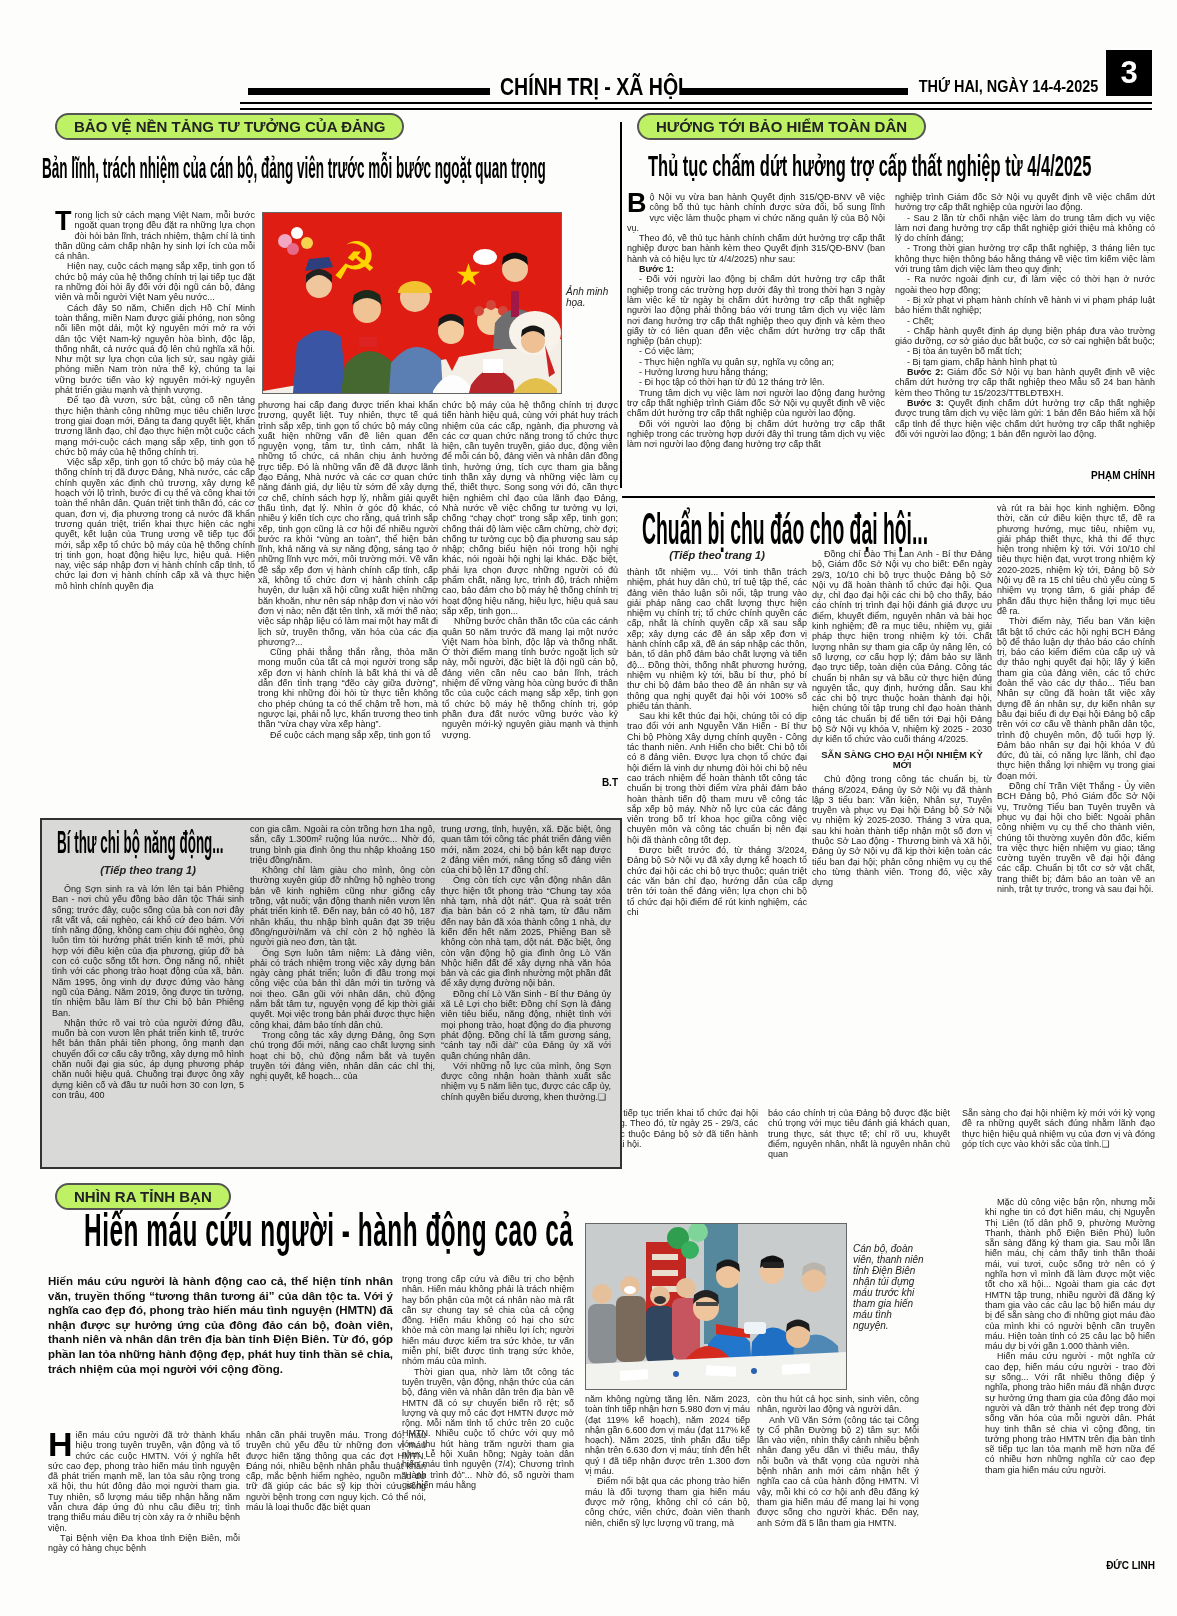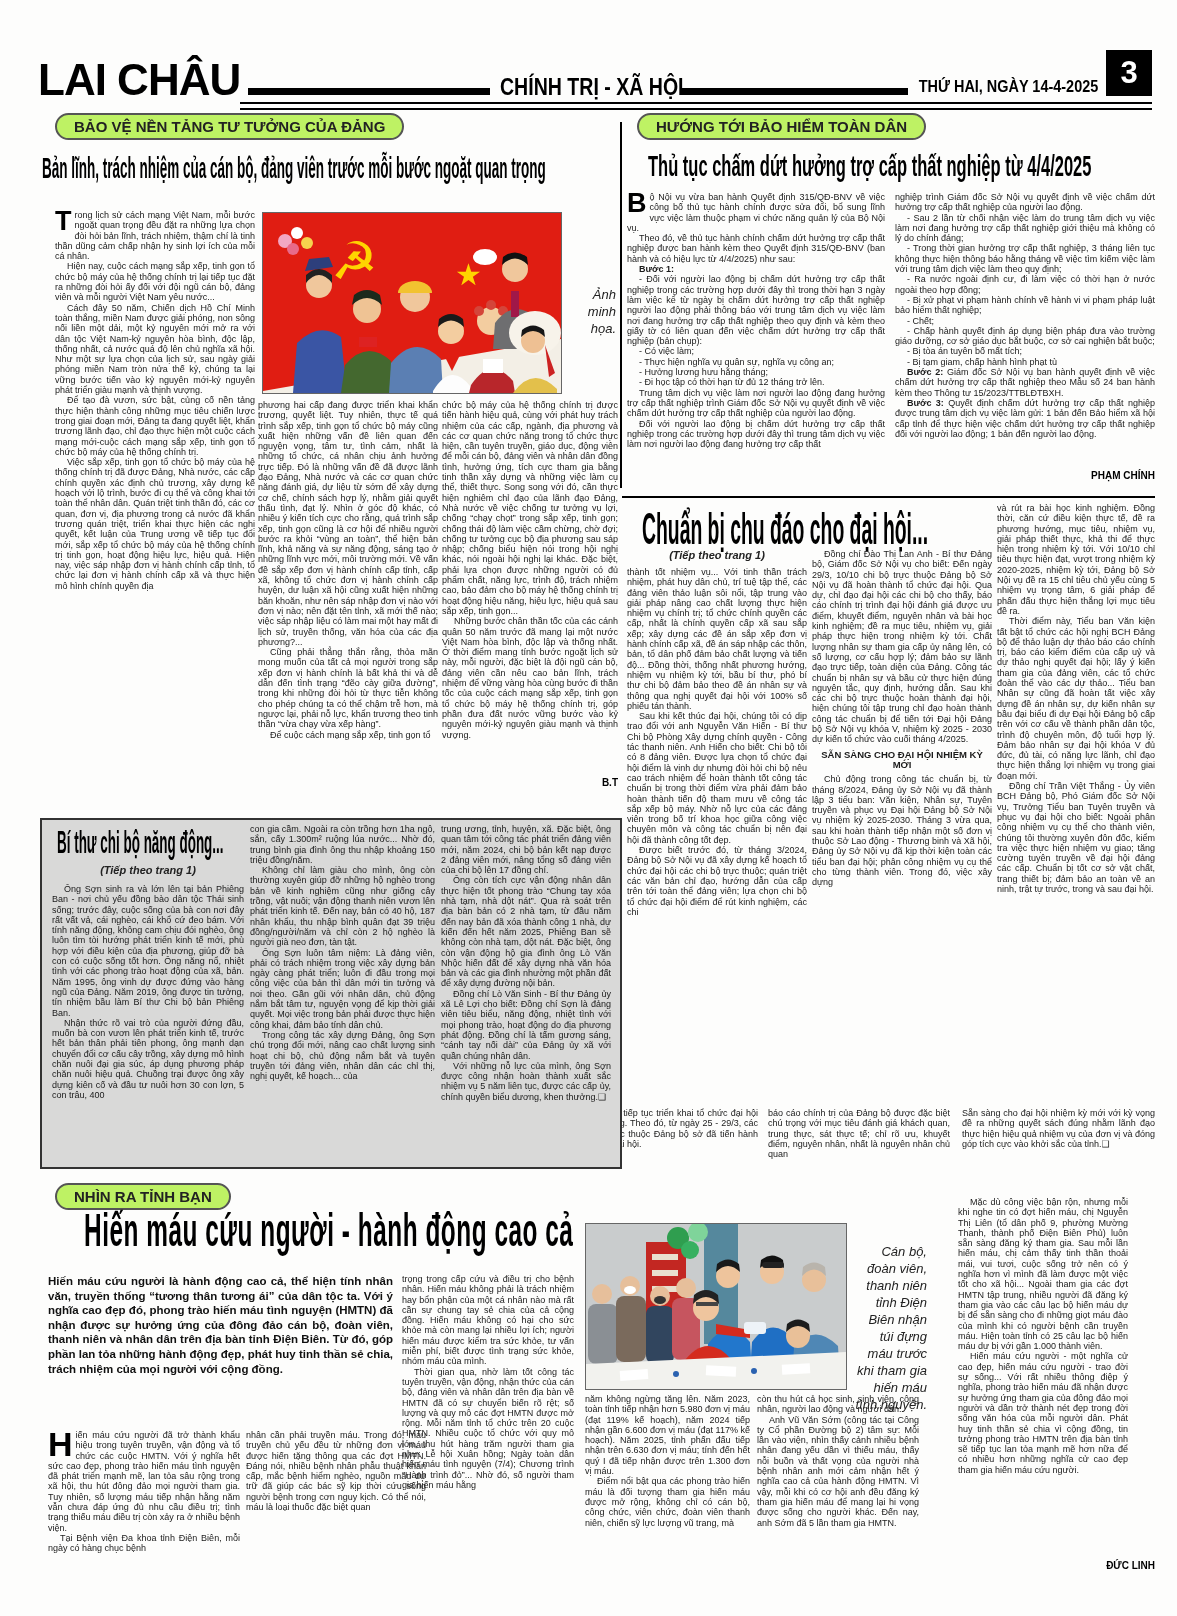--- a/index.html
+++ b/index.html
@@ -28,31 +28,30 @@
   .col{font-size:9px;line-height:10.3px;text-align:justify;overflow:hidden;color:#1a1a1a;}
   .col p{margin:0;text-indent:12px;}
   .col p.noind{text-indent:0;}
   .col p.bold{font-weight:bold;}
   .col p.subhead{font-weight:bold;text-align:center;text-indent:0;margin:5px 0 4px 0;font-size:9.5px;}
   .dropcap p:first-child{text-indent:0;}
   .dropcap p:first-child::first-letter{float:left;font-size:27px;line-height:21px;font-weight:bold;
         padding:1px 3px 0 0;color:#000;}
   .dropbig p:first-child::first-letter{font-size:34px;line-height:27px;}
   .byline{font-weight:bold;font-size:10px;text-align:right;color:#000;}
-  .caption{font-style:italic;font-size:13px;line-height:17px;color:#222;text-align:right;}
+  .caption{font-style:italic;font-size:10px;line-height:11px;color:#222;text-align:left;}
   .lead{font-weight:bold;font-size:11.5px;line-height:14.6px;text-align:justify;color:#111;}
   .graybox{position:absolute;background:#d9d9d8;border:2px solid #333;}
   .imgframe{position:absolute;border:1px solid #666;overflow:hidden;background:#ddd;}
 </style>
 </head>
 <body>
 
 <div class="page">
 
-  <div class="abs masthead" style="left:38px;top:55px;">LAI CHÂU</div>
   <div class="bar" style="left:248px;top:88px;width:242px;"></div>
   <div class="abs" style="left:500px;top:74px;">
     <span class="cond section-head" style="transform:scaleX(.85);">CHÍNH TRỊ - XÃ HỘI</span>
   </div>
   <div class="bar" style="left:682px;top:88px;width:226px;"></div>
   <div class="abs" style="right:79px;top:77px;text-align:right;">
     <span class="cond cond-r date-head" style="transform:scaleX(.85);">THỨ HAI, NGÀY 14-4-2025</span>
   </div>
   <div class="pagenum" style="left:1106px;top:50px;width:46px;height:46px;">3</div>
   <div class="dblrule" style="left:240px;top:102px;width:912px;"></div>
@@ -323,19 +322,19 @@
   <div class="abs caption" style="left:853px;top:1243px;width:74px;">Cán bộ, đoàn viên, thanh niên tỉnh Điện Biên nhận túi đựng máu trước khi tham gia hiến máu tình nguyện.</div>
 
   <div class="abs col" style="left:585px;top:1394px;width:165px;height:212px;">
       <p class="noind">năm không ngừng tăng lên. Năm 2023, toàn tỉnh tiếp nhận hơn 5.980 đơn vị máu (đạt 119% kế hoạch), năm 2024 tiếp nhận gần 6.600 đơn vị máu (đạt 117% kế hoạch). Năm 2025, tỉnh phấn đấu tiếp nhận trên 6.630 đơn vị máu; tính đến hết quý I đã tiếp nhận được trên 1.300 đơn vị máu.</p>
       <p>Điểm nổi bật qua các phong trào hiến máu là đối tượng tham gia hiến máu được mở rộng, không chỉ có cán bộ, công chức, viên chức, đoàn viên thanh niên, chiến sỹ lực lượng vũ trang, mà</p>
     </div>
   <div class="abs col" style="left:757px;top:1394px;width:162px;height:212px;">
       <p class="noind">còn thu hút cả học sinh, sinh viên, công nhân, người lao động và người dân.</p>
       <p>Anh Vũ Văn Sớm (công tác tại Công ty Cổ phần Đường bộ 2) tâm sự: Mỗi lần vào viện, nhìn thấy cảnh nhiều bệnh nhân đang yếu dần vì thiếu máu, thấy nỗi buồn và thất vọng của người nhà bệnh nhân anh mới cảm nhận hết ý nghĩa cao cả của hành động HMTN. Vì vậy, mỗi khi có cơ hội anh đều đăng ký tham gia hiến máu để mang lại hi vọng được sống cho người khác. Đến nay, anh Sớm đã 5 lần tham gia HMTN.</p>
     </div>
-  <div class="abs col" style="left:958px;top:1197px;width:170px;height:360px;">
+  <div class="abs col" style="left:985px;top:1197px;width:170px;height:360px;">
       <p>Mặc dù công việc bận rộn, nhưng mỗi khi nghe tin có đợt hiến máu, chị Nguyễn Thị Liên (tổ dân phố 9, phường Mường Thanh, thành phố Điện Biên Phủ) luôn sẵn sàng đăng ký tham gia. Sau mỗi lần hiến máu, chị cảm thấy tinh thần thoải mái, vui tươi, cuộc sống trở nên có ý nghĩa hơn vì mình đã làm được một việc tốt cho xã hội... Ngoài tham gia các đợt HMTN tập trung, nhiều người đã đăng ký tham gia vào các câu lạc bộ hiến máu dự bị để sẵn sàng cho đi những giọt máu đào của mình khi có người bệnh cần truyền máu. Hiện toàn tỉnh có 25 câu lạc bộ hiến máu dự bị với gần 1.000 thành viên.</p>
       <p>Hiến máu cứu người - một nghĩa cử cao đẹp, hiến máu cứu người - trao đời sự sống... Với rất nhiều thông điệp ý nghĩa, phong trào hiến máu đã nhận được sự hưởng ứng tham gia của đông đảo mọi người và dần trở thành nét đẹp trong đời sống văn hóa của mỗi người dân. Phát huy tinh thần sẻ chia vì cộng đồng, tin tưởng phong trào HMTN trên địa bàn tỉnh sẽ tiếp tục lan tỏa mạnh mẽ hơn nữa để có nhiều hơn những nghĩa cử cao đẹp tham gia hiến máu cứu người.</p>
     </div>
   <div class="abs byline" style="left:985px;top:1560px;width:170px;">ĐỨC LINH</div>
 
 </div>
 
 </body></html>

